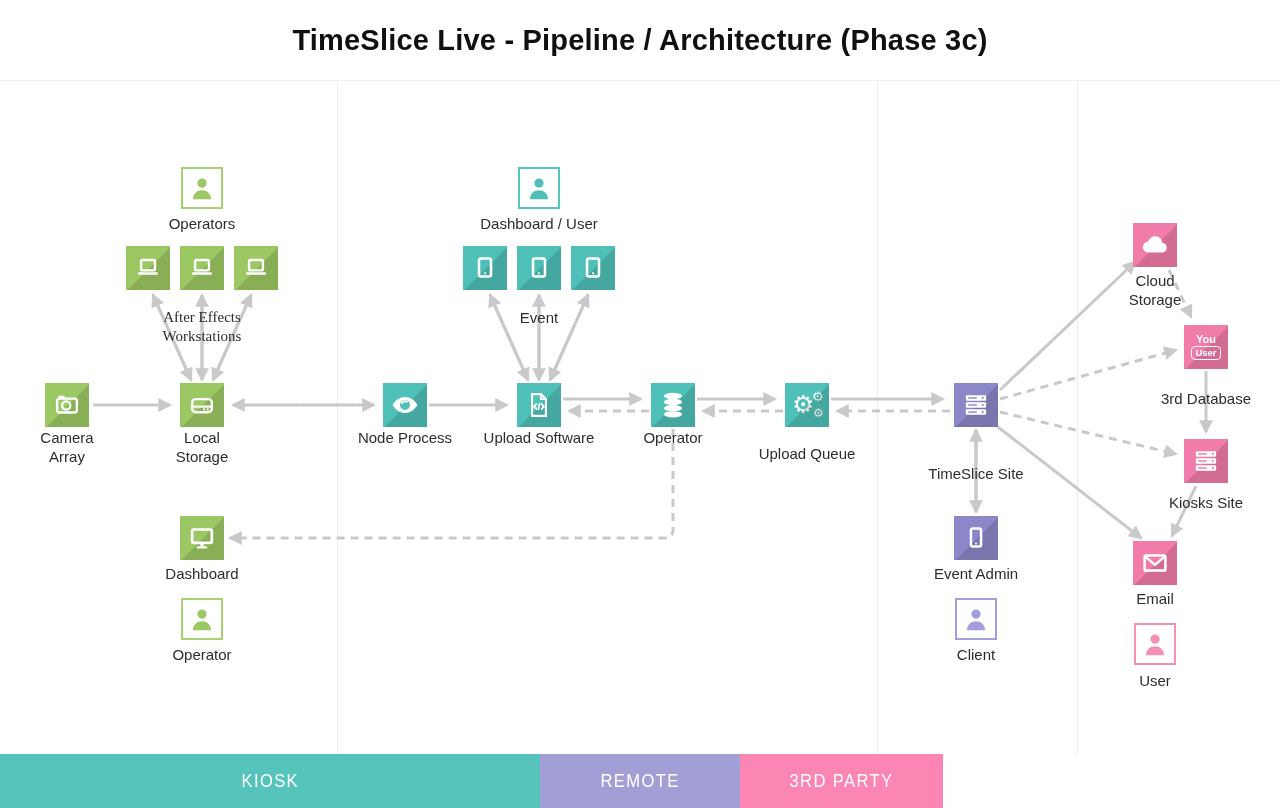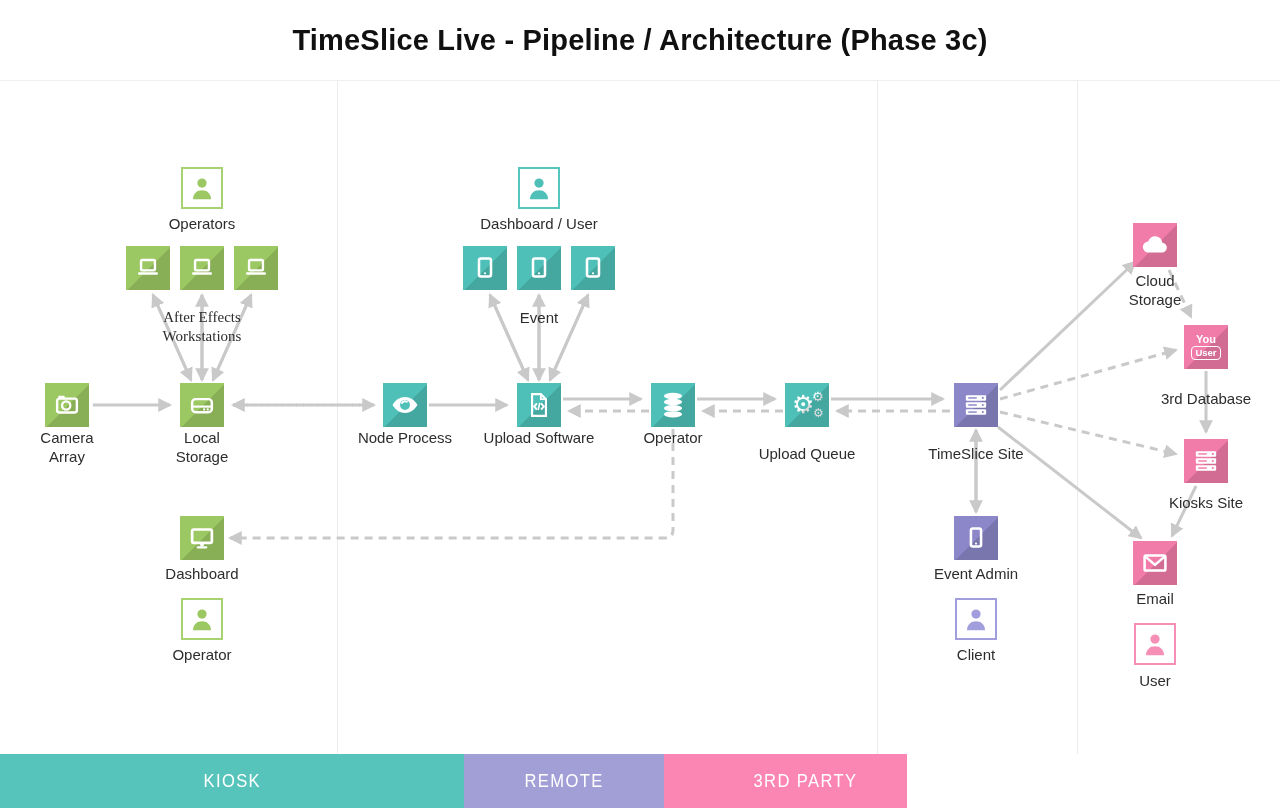--- a/index.html
+++ b/index.html
@@ -9,23 +9,23 @@
   #header{position:absolute;left:0;top:0;width:1280px;height:80px;display:flex;
           align-items:center;justify-content:center;border-bottom:1px solid #efefef;background:#fff;}
   #title{font-size:29px;font-weight:600;color:#101010;letter-spacing:.2px;}
   
   .vdiv{position:absolute;top:81px;width:1px;height:673px;background:#ededed;}
   
   #footer{position:absolute;left:0;bottom:0;width:1280px;height:54px;display:flex;}
   .fcell{height:54px;display:flex;align-items:center;justify-content:center;}
   .fcell span{color:#fff;font-size:18px;letter-spacing:1.5px;transform:scaleX(.92);}
   .f-rig{width:337px;background:#a6cb6c;}
-  .f-kiosk{width:464px;background:#57c4bc;}
+  .f-kiosk{width:540px;background:#57c4bc;}
   .f-remote{width:200px;background:#a29fd6;}
-  .f-3rd{width:203px;background:#fb86b4;padding-left:40px;}
+  .f-3rd{width:203px;background:#fb86b4;}
   
   .tile{position:absolute;width:44px;height:44px;display:flex;align-items:center;justify-content:center;overflow:hidden;}
   .tile::after{content:"";position:absolute;inset:0;background:linear-gradient(135deg,transparent 52%,rgba(0,0,0,.13) 52%);}
   .tile svg,.tile .yt{position:relative;z-index:1;}
   .bg-green{background:#9cc863;}
   .bg-teal{background:#4ec0b8;}
   .bg-purple{background:#8b87c8;}
   .bg-pink{background:#f27ca9;}
   .framed{position:absolute;width:42px;height:42px;box-sizing:border-box;background:#fff;
           display:flex;align-items:center;justify-content:center;}
@@ -265,21 +265,21 @@
           <path d="M6.2 12h6.4"></path>
           <path d="M6.2 17.3h6.4"></path>
       </g>
       <g fill="#8b87c8">
         <circle cx="17.1" cy="6.7" r="0.8"></circle>
           <circle cx="17.1" cy="12" r="0.8"></circle>
           <circle cx="17.1" cy="17.3" r="0.8"></circle>
       </g>
     </svg>
   </div>
-  <div class="nlabel" style="left:906px;top:444px">TimeSlice Site</div>
+  <div class="nlabel" style="left:906px;top:464px">TimeSlice Site</div>
 
   <div class="tile bg-purple" style="left:954px;top:516px">
     <svg class="gl" width="32" height="32" viewBox="0 0 24 24" fill="none" stroke="#fff">
       <rect x="8.2" y="4.8" width="7.6" height="13.6" rx="1.5" stroke-width="1.9"></rect>
       <circle cx="12" cy="16.2" r="0.8" fill="#fff" stroke="none"></circle>
     </svg>
   </div>
   <div class="nlabel" style="left:906px;top:564px">Event Admin</div>
 
   <div class="framed fr-purple" style="left:955px;top:598px">

